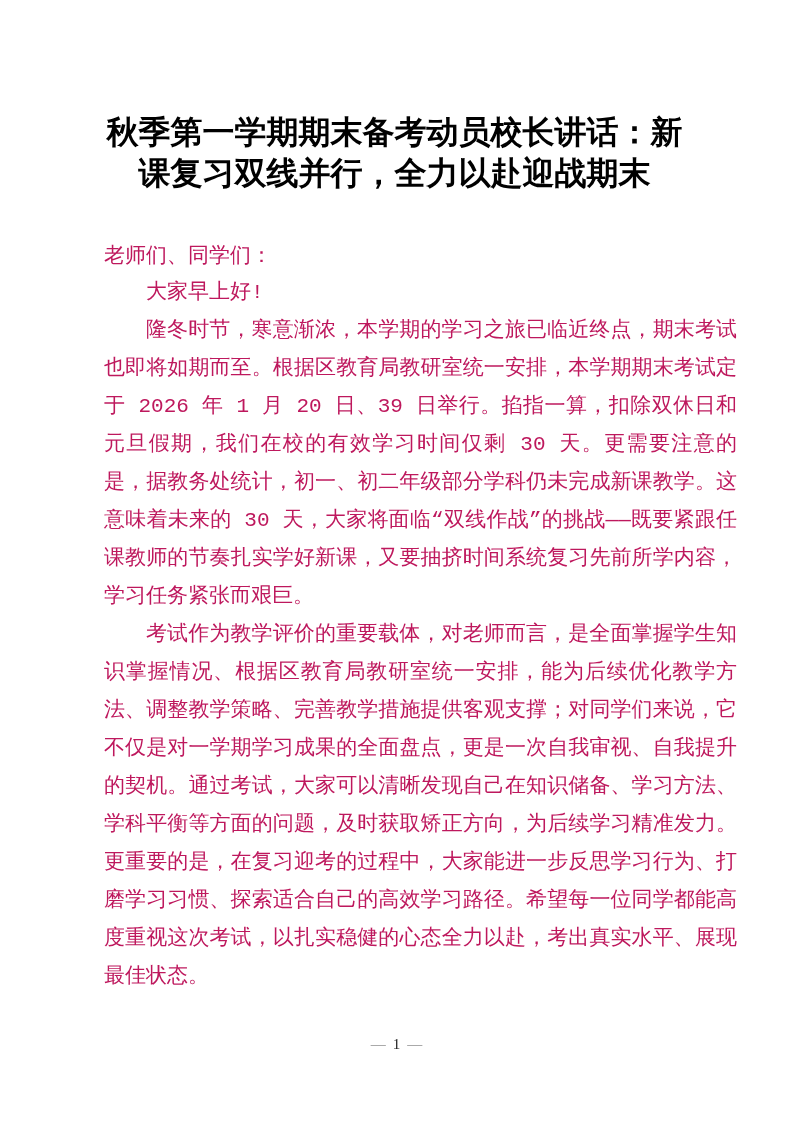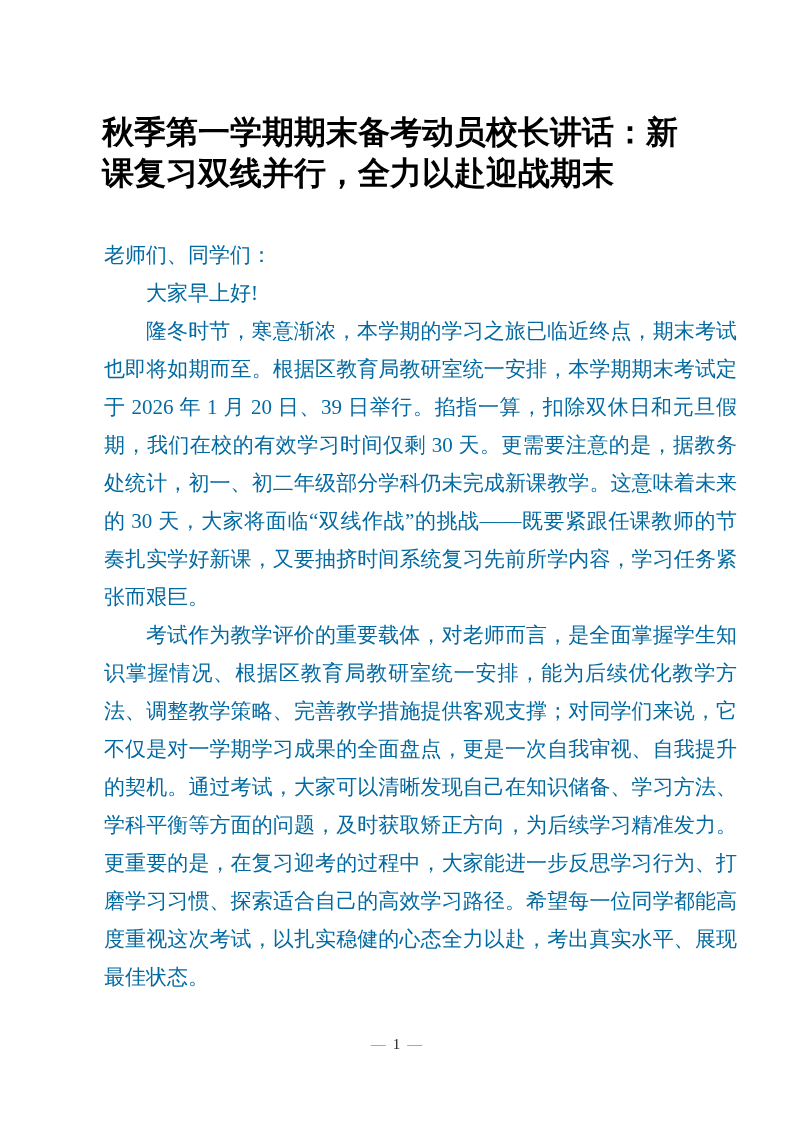--- a/index.html
+++ b/index.html
@@ -15,37 +15,39 @@
     overflow: hidden;
     font-family: "Liberation Serif", "DejaVu Serif", serif;
     color: #1c1c1c;
   }
   .doc-title {
     margin: 112px 106px 0 102px;
     font-family: Liberation Sans, sans-serif;
     font-weight: bold;
     font-size: 32px;
     line-height: 41px;
+    text-align: center;
     color: #000000;
     letter-spacing: 0px;
   }
   .doc-body {
     margin: 42px 56px 0 104px;
     font-size: 21px;
     line-height: 38px;
     text-align: justify;
     text-justify: inter-character;
-    color: #0369a1;
+    color: #be185d;
   }
   .doc-body p {
     margin: 0;
     padding: 0;
   }
   .doc-body p.indent {
     text-indent: 2em;
+    font-family: Liberation Mono, monospace;
   }
   .page-footer {
     position: absolute;
     top: 1034px;
     left: 0;
     right: 0;
     text-align: center;
     font-size: 15px;
     line-height: 20px;
     color: #2a2a2a;

